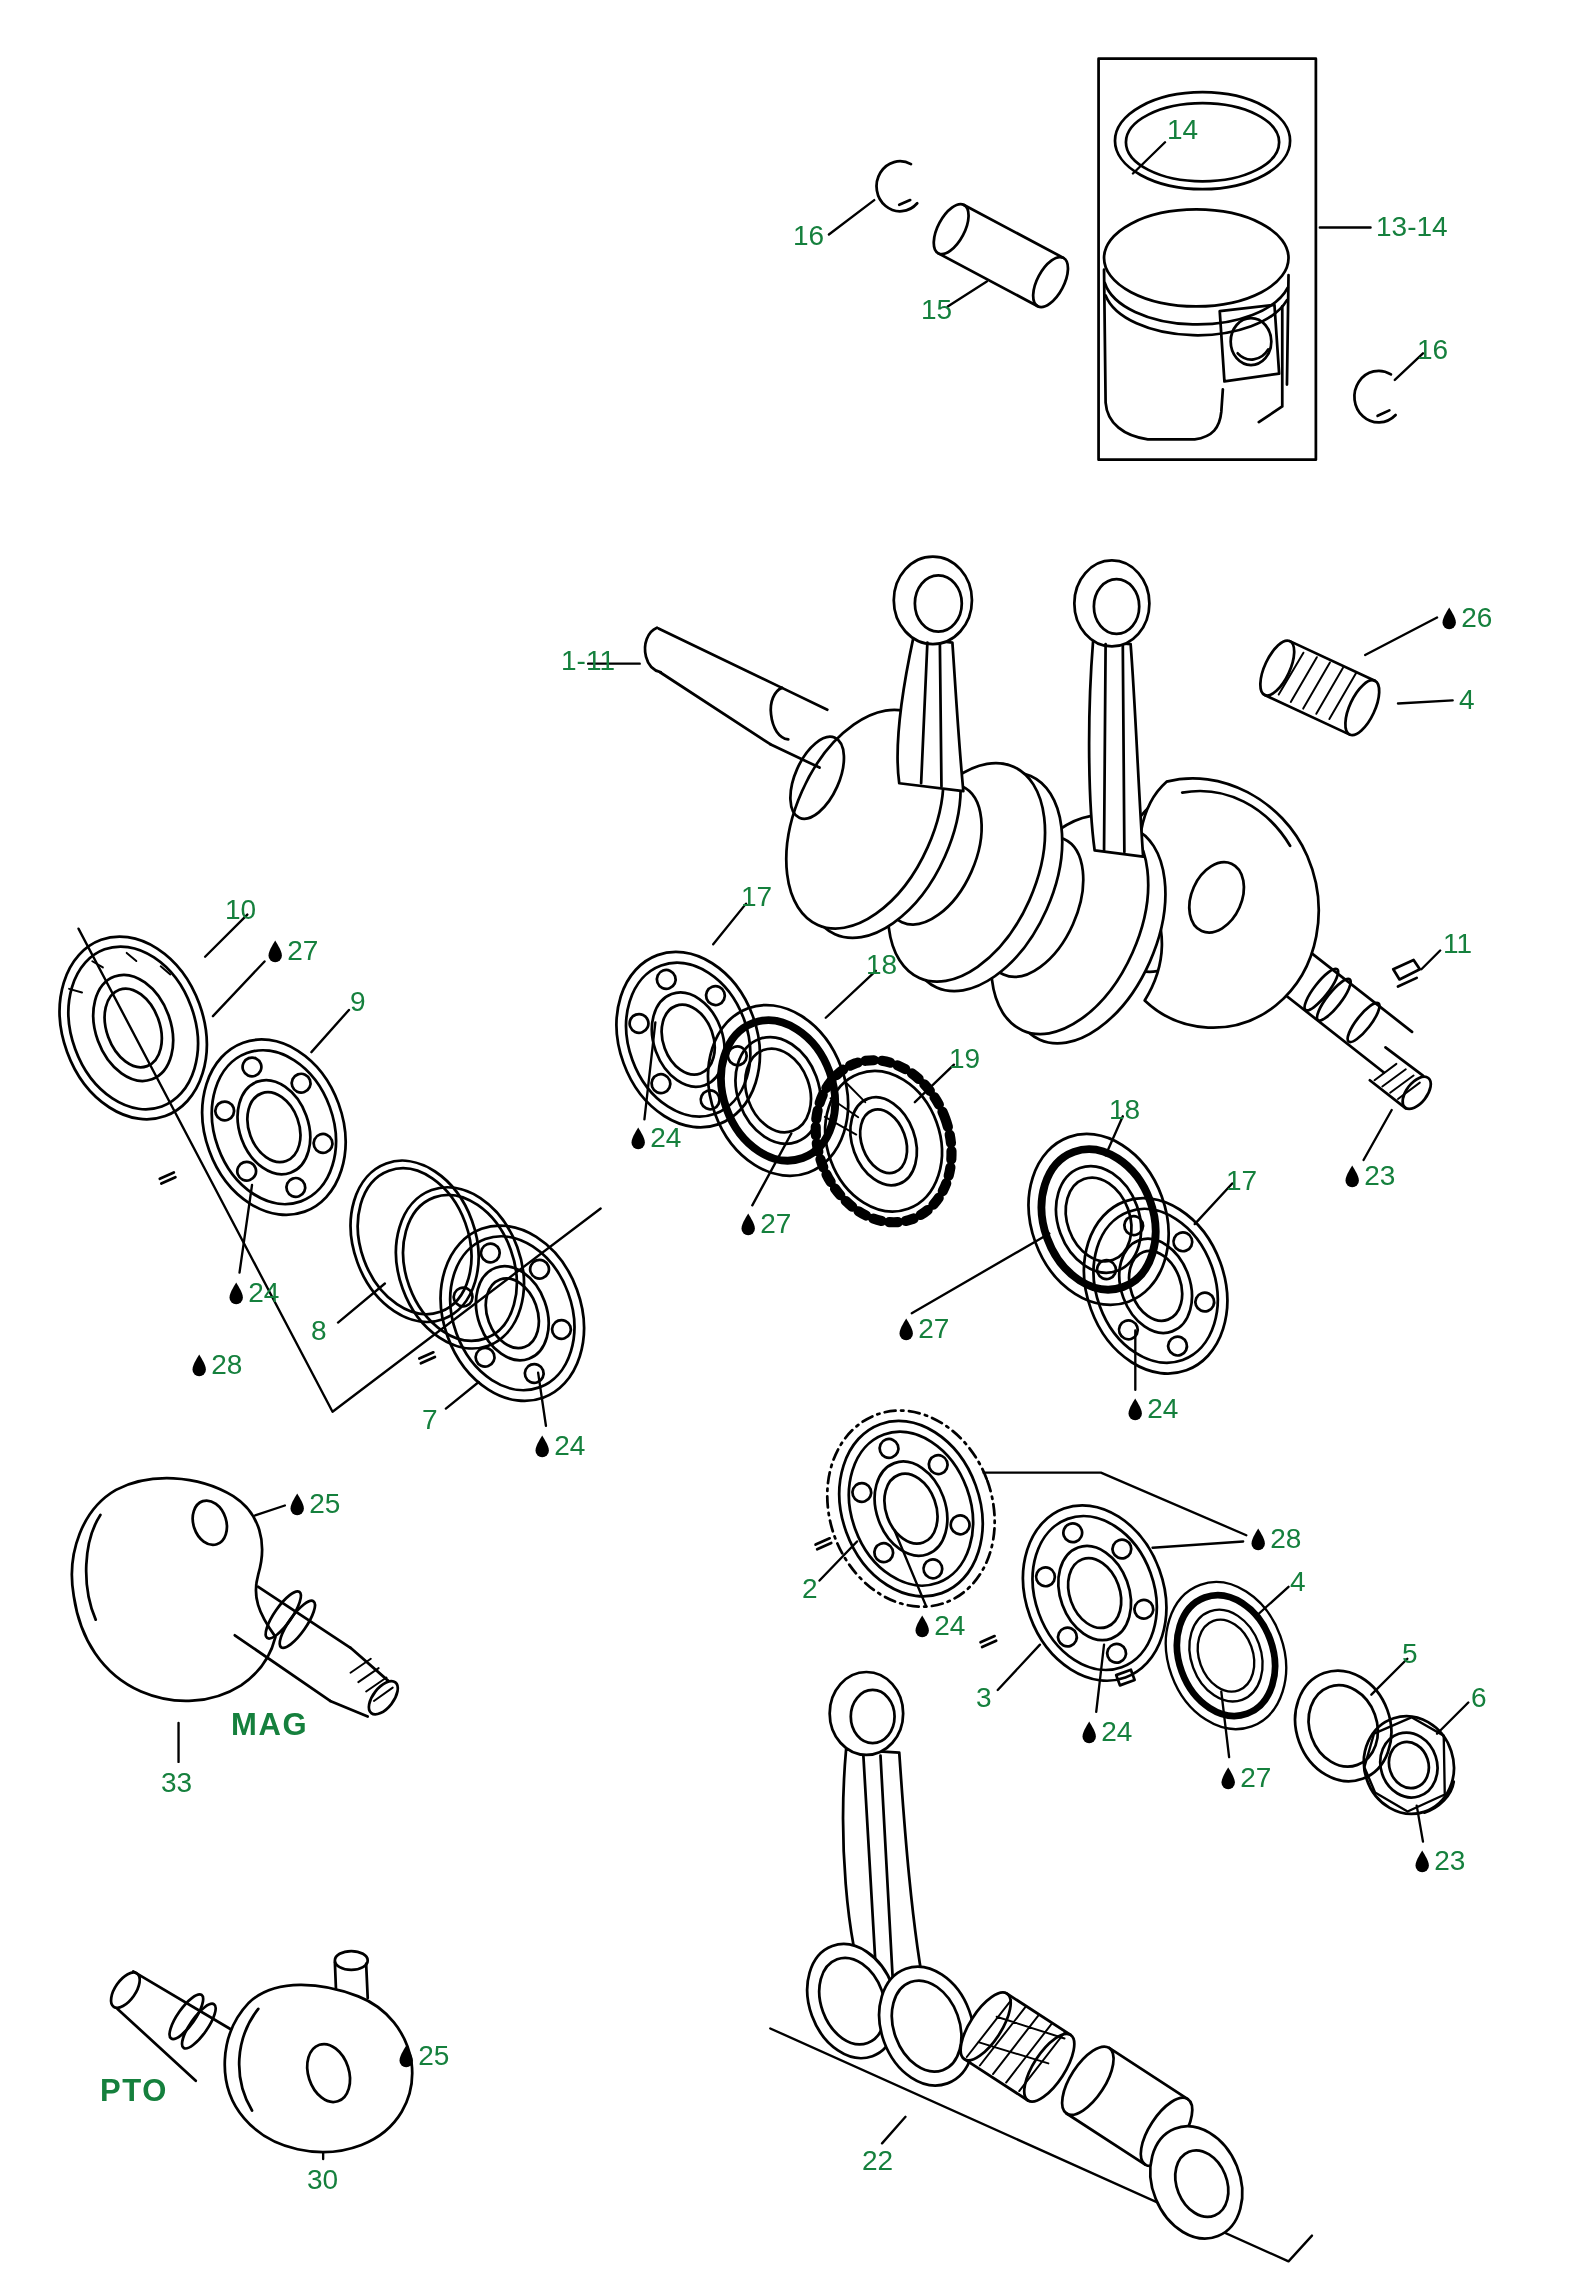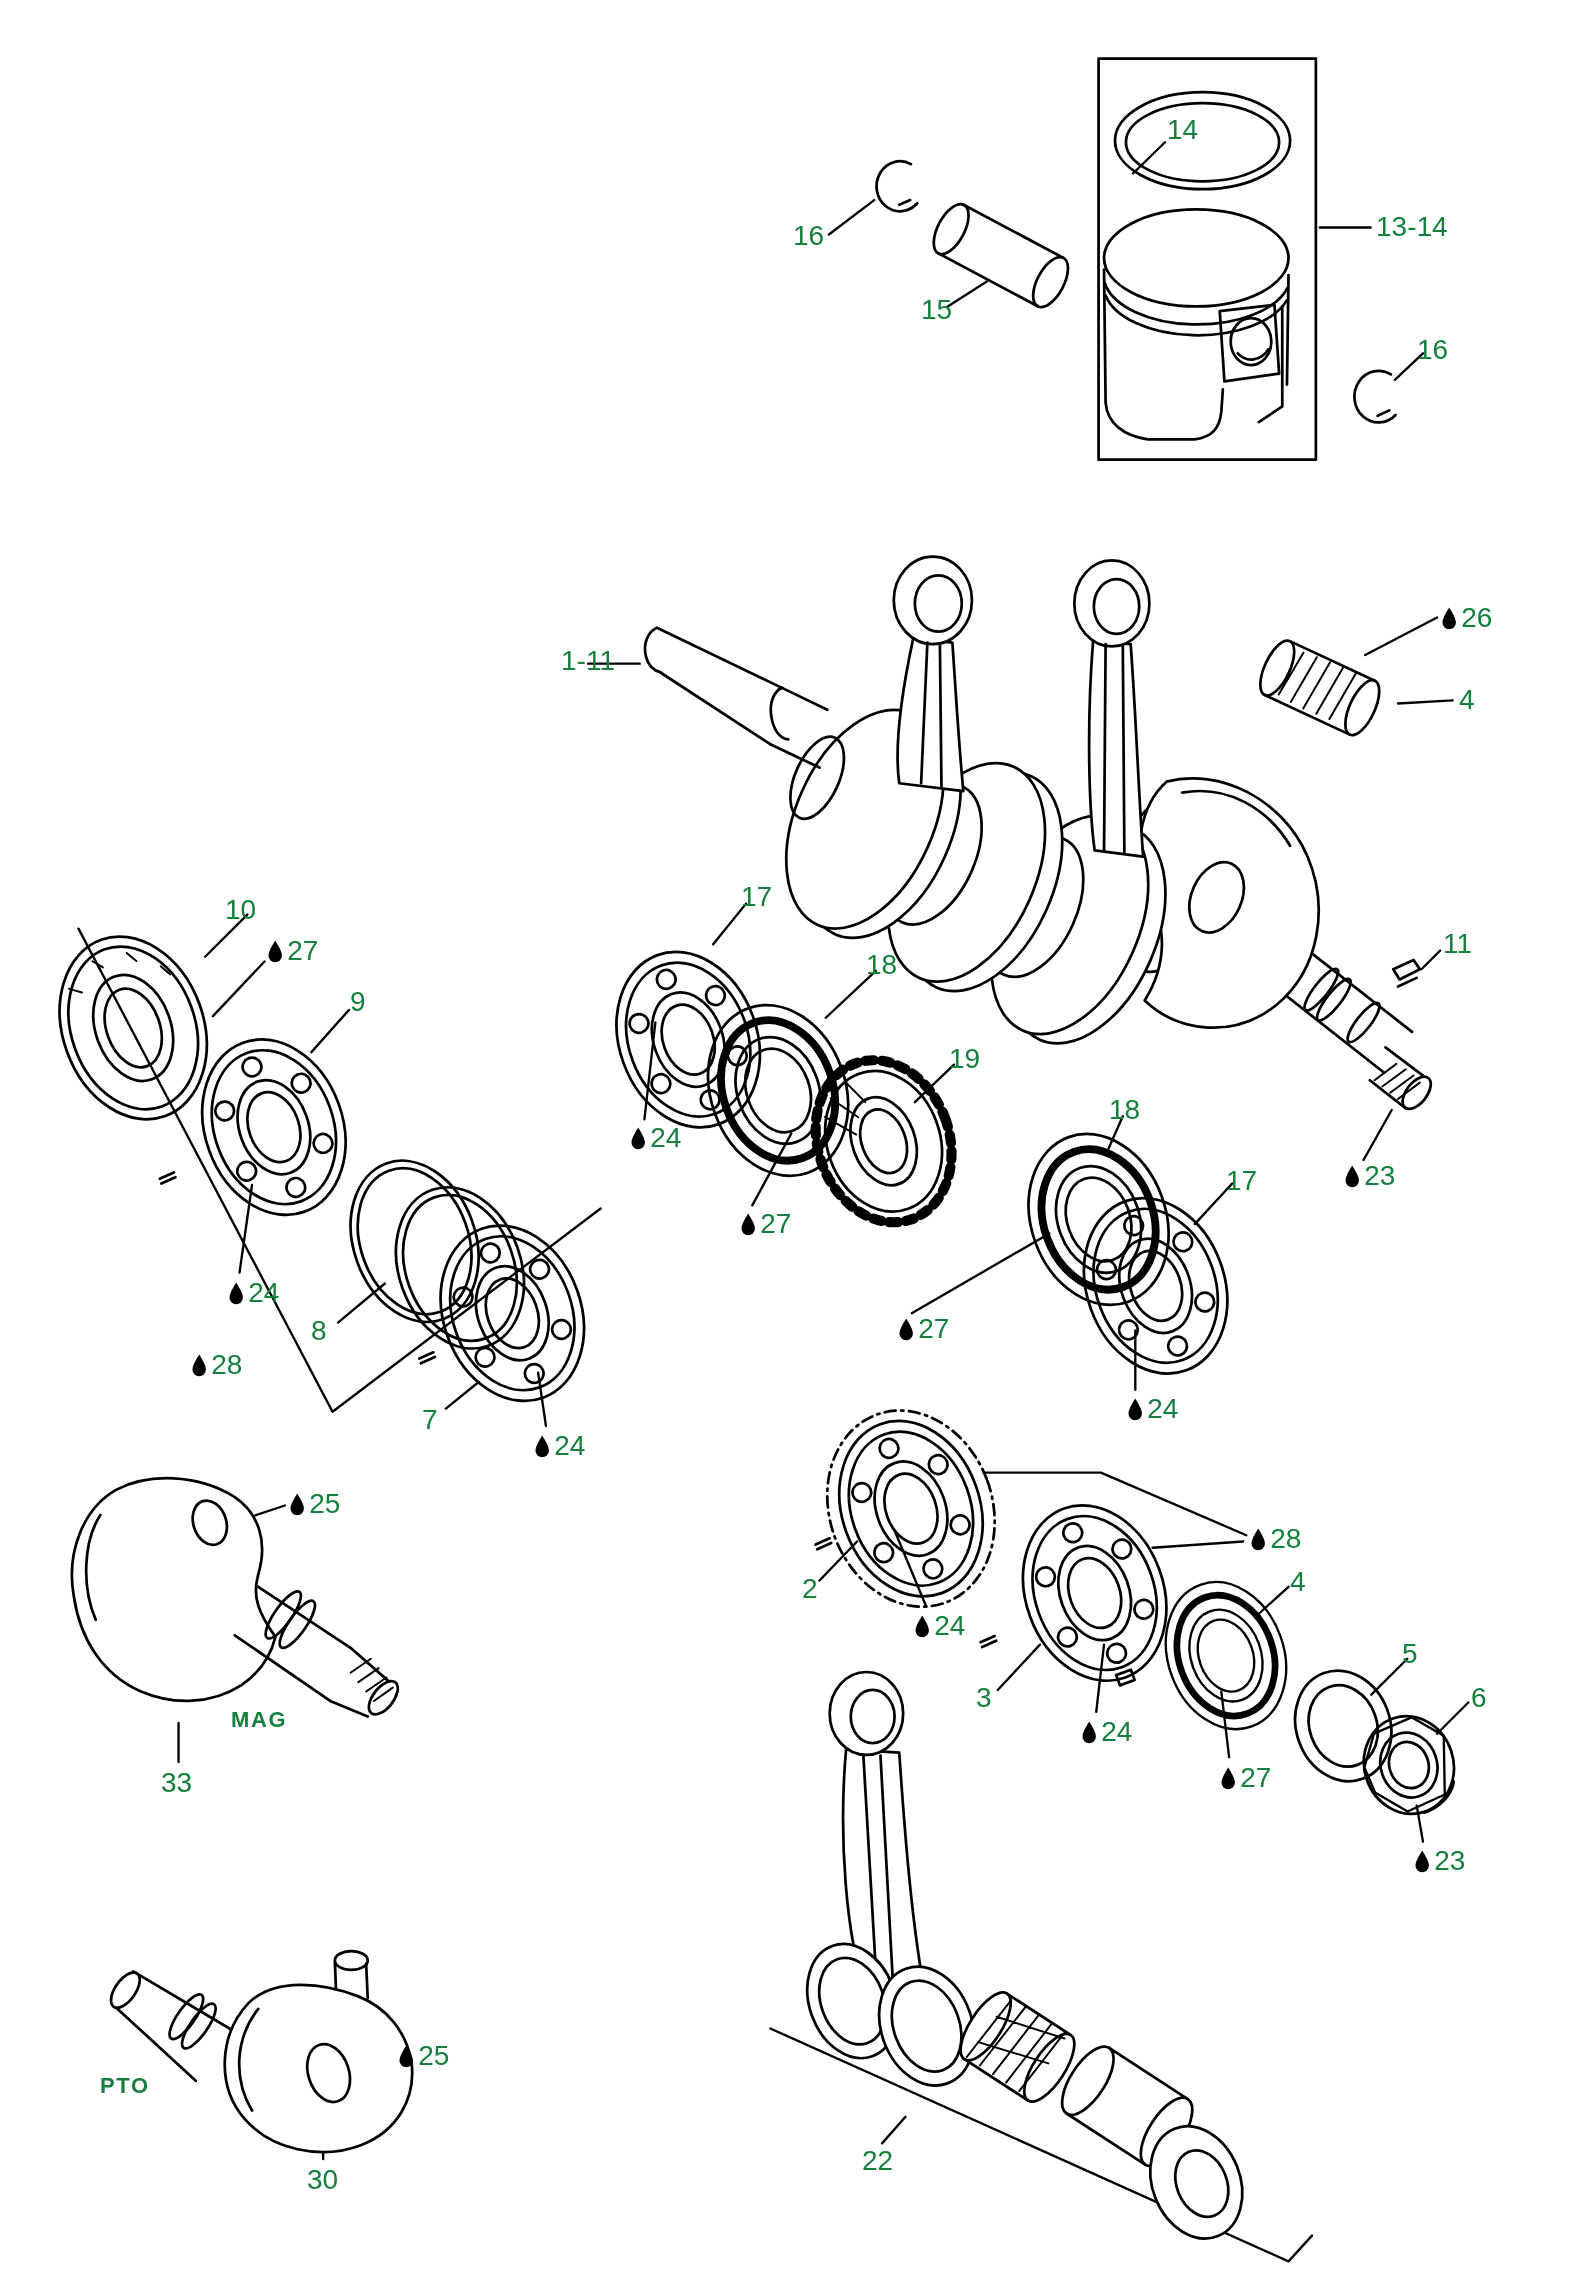--- a/index.html
+++ b/index.html
@@ -3,21 +3,21 @@
 <meta charset="utf-8">
 <style>
   html,body{margin:0;padding:0;}
   body{width:1589px;height:2295px;background:#ffffff;position:relative;overflow:hidden;
        font-family:"Liberation Sans",sans-serif;}
   #stage{position:absolute;left:0;top:0;width:1589px;height:2295px;}
   #artwork{position:absolute;left:0;top:0;}
   #callout-layer{position:absolute;left:0;top:0;width:100%;height:100%;}
   .callout{position:absolute;display:flex;align-items:center;gap:3.9px;
            font-size:28px;font-weight:500;line-height:1;color:#15803d;white-space:nowrap;}
-  .callout.region{font-size:22px;font-weight:800;letter-spacing:1.6px;}
+  .callout.region{font-size:31px;font-weight:800;letter-spacing:1.6px;}
   .drop{width:16.4px;height:24px;fill:#000;flex:0 0 auto;}
 </style>
 </head>
 <body>
 
 <div id="stage">
 
 <svg id="artwork" width="1589" height="2295" viewBox="0 0 2032 2936" xmlns="http://www.w3.org/2000/svg">
 <g stroke="#000000" fill="none" stroke-width="3.5" stroke-linecap="round" stroke-linejoin="round">
 

